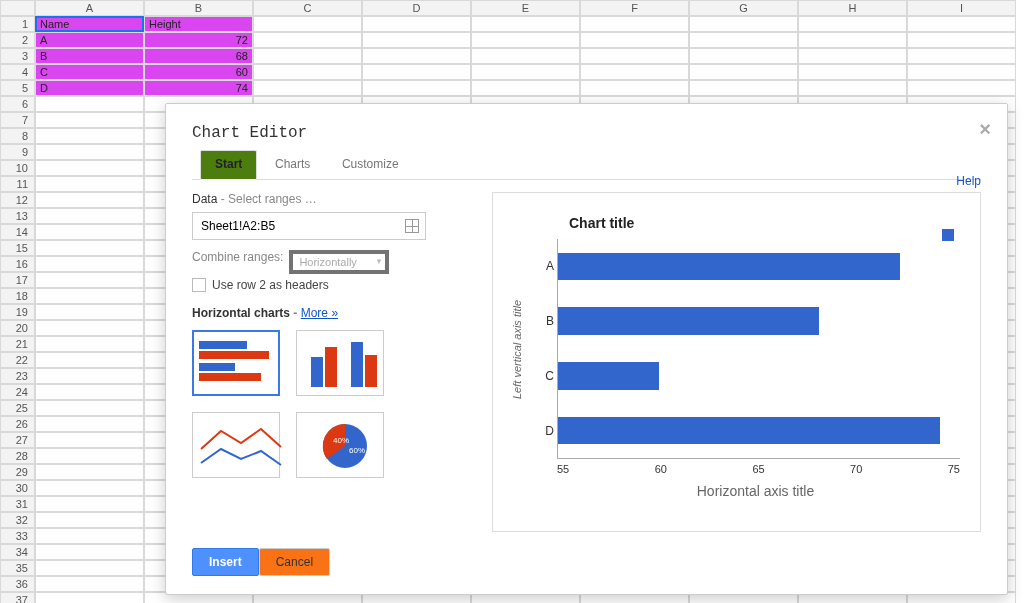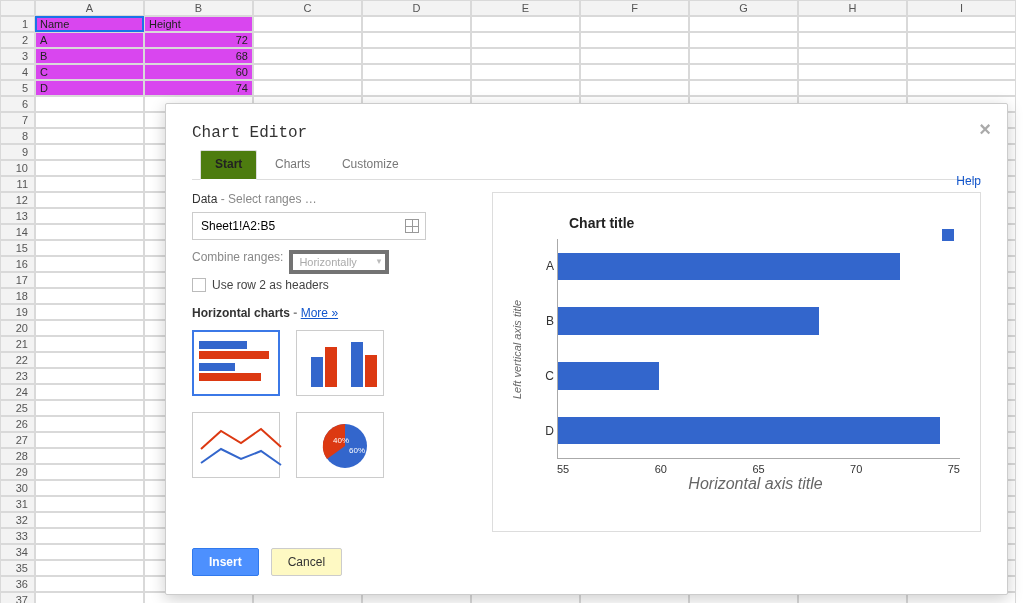--- a/index.html
+++ b/index.html
@@ -145,24 +145,24 @@
   .rec-title a { color:#1155cc; font-weight:normal; text-decoration:underline; font-size:12px;}
 
   .thumbs { display:flex; flex-wrap:wrap; gap:16px; margin-top:10px;}
   .thumb {
     width:88px; height:66px; border:1px solid #ccc;
     box-sizing:border-box; padding:6px; position:relative;
     cursor:pointer;
   }
   .thumb.sel { border:2px solid #3b78e7; padding:5px;}
 
-  .btn-row { position:absolute; bottom:18px; left:26px; display:flex; gap:12px;align-items:flex-end;}
+  .btn-row { position:absolute; bottom:18px; left:26px; display:flex; gap:0;align-items:flex-end;}
   .btn {
     padding:6px 16px; font-size:12px; border-radius:2px; cursor:pointer;
-    border:1px solid #ccc; background:#fef9c3; color:#333;
+    border:1px solid #ccc; background:#f97316; color:#333;
   }
   .btn.primary { background:#4d90fe; border-color:#3079ed; color:#fff; font-weight:bold;}
 
   
   .chart-title { font-weight:bold; font-size:14px; margin:6px 0 8px 58px;}
   .chart-area {
     display:flex; height:220px;
   }
   .y-title {
     writing-mode: vertical-rl; transform: rotate(180deg);
@@ -174,21 +174,21 @@
     border-left:1px solid #aaa;
     border-bottom:1px solid #aaa;
     margin-left:30px;
   }
   .bar { position:absolute; height:28px; background:#3366cc; left:0;}
   .cat-label {
     position:absolute; left:-24px; width:20px; text-align:right;
     font-size:12px; color:#333;
   }
   .x-ticks { display:flex; justify-content:space-between; margin-left:46px; margin-top:4px; font-size:11px; color:#333;}
-  .x-title { text-align:center; font-size:16px; font-style:italic; color:#666; margin-top:0; margin-left:40px;}
+  .x-title { text-align:center; font-size:14px; color:#666; margin-top:8px; margin-left:40px;}
   .legend-box {
     position:absolute; top:36px; right:26px;
     width:12px;height:12px; background:#3366cc;
   }
 </style>
 </head>
 <body>
 
 <div class="sheet">
   <div class="corner"></div>

